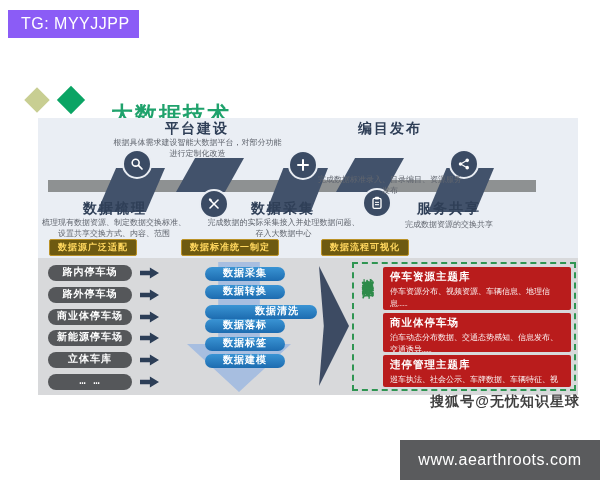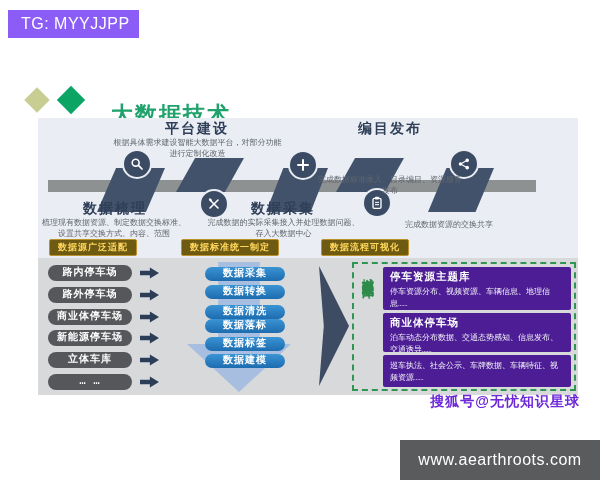--- a/index.html
+++ b/index.html
@@ -85,48 +85,48 @@
   .a1{top:9px;} .a2{top:31px;} .a3{top:53px;} .a4{top:74px;} .a5{top:96px;} .a6{top:118px;}
   .funnel{
     position:absolute;left:149px;top:4px;width:104px;height:130px;background:#a7bee0;
     clip-path:polygon(30% 0,70% 0,70% 63%,100% 63%,50% 100%,0 63%,30% 63%);
   }
   .step{
     position:absolute;left:167px;width:80px;height:14px;line-height:14px;
     background:linear-gradient(#3a94d4,#1d6cb0);border-radius:7px;
     color:#ffffff;font-size:10px;font-weight:bold;text-align:center;letter-spacing:1px;
   }
-  .k1{top:9px;} .k2{top:27px;} .k3{top:47px;} .k4{top:61px;} .k5{top:79px;} .k6{top:96px;border-radius:7px;}
+  .k1{top:9px;} .k2{top:27px;} .k3{top:47px;padding-left:32px;} .k4{top:61px;} .k5{top:79px;} .k6{top:96px;border-radius:7px;}
   .big-arrow{
     position:absolute;left:281px;top:8px;width:30px;height:120px;background:#3d4b63;
     clip-path:polygon(0 0,100% 50%,0 100%,16% 50%);
   }
   .db-box{
     position:absolute;left:314px;top:4px;width:224px;height:129px;
     border:2px dashed #2f9552;box-sizing:border-box;
   }
   .db-title{
     position:absolute;left:4px;top:4px;height:118px;
     writing-mode:vertical-rl;text-orientation:upright;
     font-size:12px;font-weight:bold;color:#2e8b4a;letter-spacing:1px;
   }
   .topic{
-    position:absolute;left:29px;right:3px;background:#4c1d95;border-radius:2px;
+    position:absolute;left:29px;right:3px;background:#b91c1c;border-radius:2px;
     padding:3px 7px;box-sizing:border-box;color:#ffffff;overflow:hidden;
   }
   .tp1{top:3px;height:43px;}
   .tp2{top:49px;height:39px;}
   .tp3{top:91px;height:32px;}
   .topic-name{font-size:10.5px;font-weight:bold;letter-spacing:1px;}
   .topic-desc{font-size:8px;line-height:1.45;margin-top:2px;opacity:.95;}
 
   
   .watermark{
     position:absolute;left:336px;top:393px;width:244px;text-align:right;
-    font-size:14px;font-weight:bold;color:#6d28d9;letter-spacing:1px;
+    font-size:14px;font-weight:bold;color:#404040;letter-spacing:1px;
     text-shadow:0 0 1px #ffffff;
   }
   .site-bar{
     position:absolute;left:400px;top:440px;width:200px;height:40px;background:#5a5b5d;
     display:flex;align-items:center;justify-content:center;
     color:#ffffff;font-size:16px;letter-spacing:.5px;
   }
 </style>
 </head>
 <body>
@@ -182,20 +182,21 @@
           <circle cx="16.8" cy="17.5" r="2.7" fill="#ffffff"></circle>
           <line x1="9" y1="10.8" x2="14.7" y2="7.6" stroke="#ffffff" stroke-width="1.7"></line>
           <line x1="9" y1="13.2" x2="14.7" y2="16.4" stroke="#ffffff" stroke-width="1.7"></line>
         </svg>
     </div>
 
     <div class="stage-title st1">数据梳理</div>
     <div class="stage-title st2">平台建设</div>
     <div class="stage-title st3">数据采集</div>
     <div class="stage-title st4">编目发布</div>
+    <div class="stage-title st5">服务共享</div>
 
     <div class="stage-desc sd1">梳理现有数据资源、制定数据交换标准、设置共享交换方式、内容、范围</div>
     <div class="stage-desc sd2">根据具体需求建设智能大数据平台，对部分功能进行定制化改造</div>
     <div class="stage-desc sd3">完成数据的实际采集接入并处理数据问题、存入大数据中心</div>
     <div class="stage-desc sd4">完成数据标准录入、目录编目、资源服务发布</div>
     <div class="stage-desc sd5">完成数据资源的交换共享</div>
 
     <div class="badge b1">数据源广泛适配</div>
     <div class="badge b2">数据标准统一制定</div>
     <div class="badge b3">数据流程可视化</div>
@@ -231,20 +232,21 @@
       <div class="db-title">城市交通主题数据库</div>
       <div class="topic tp1">
         <div class="topic-name">停车资源主题库</div>
         <div class="topic-desc">停车资源分布、视频资源、车辆信息、地理信息……</div>
       </div>
       <div class="topic tp2">
         <div class="topic-name">商业体停车场</div>
         <div class="topic-desc">泊车动态分布数据、交通态势感知、信息发布、交通诱导……</div>
       </div>
       <div class="topic tp3">
+        <div class="topic-name">违停管理主题库</div>
         <div class="topic-desc">巡车执法、社会公示、车牌数据、车辆特征、视频资源……</div>
       </div>
     </div>
   </div>
 
   <div class="watermark">搜狐号@无忧知识星球</div>
   <div class="site-bar">www.aearthroots.com</div>
 
 </div>
 

